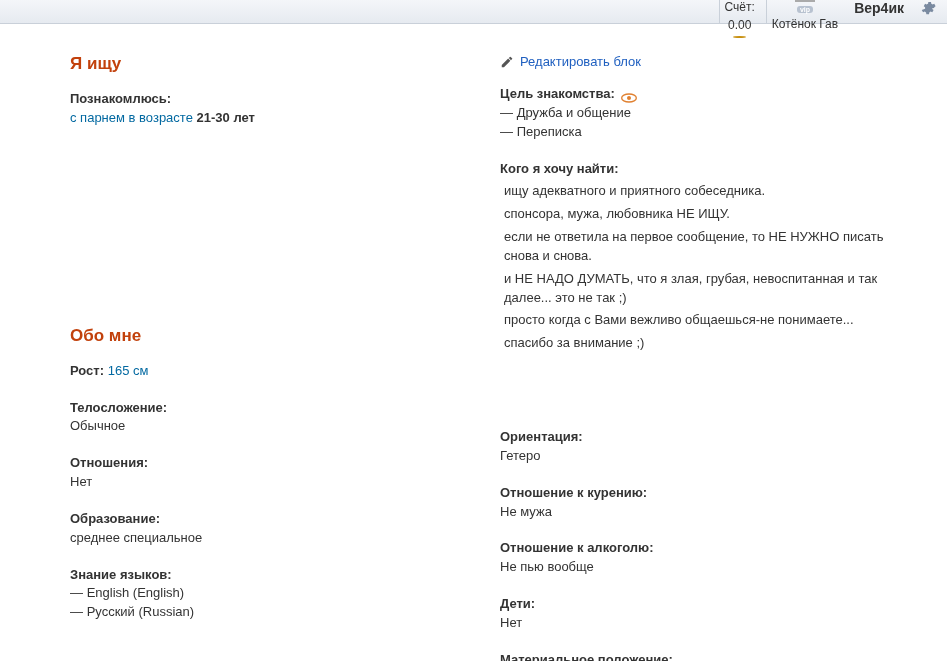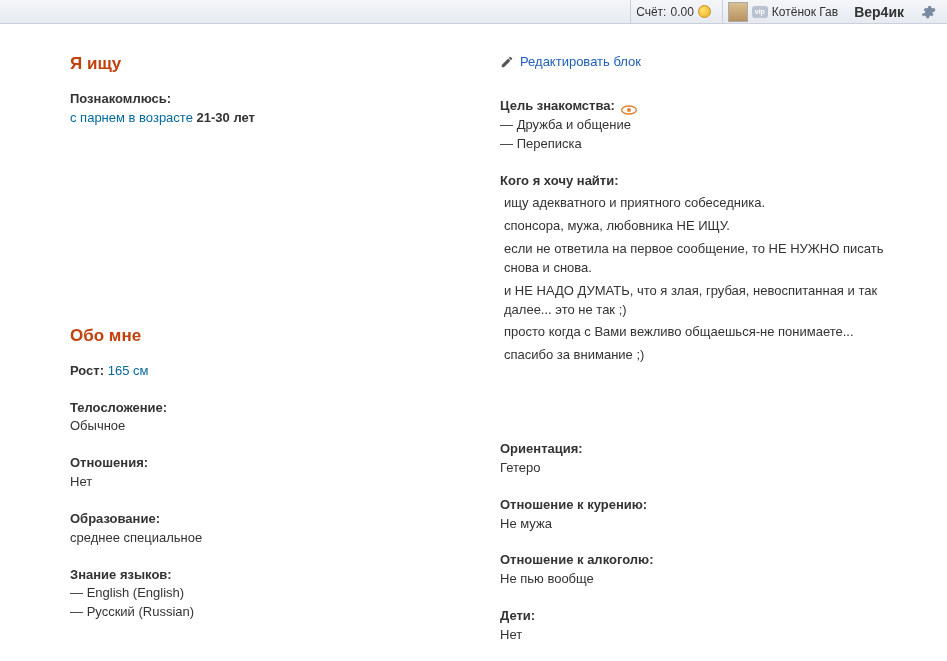--- a/index.html
+++ b/index.html
@@ -22,20 +22,21 @@
       gap: 6px;
     }
     .topbar-item {
       display: flex;
       align-items: center;
       gap: 4px;
       font-size: 12px;
       color: #333;
       padding: 0 5px;
       height: 100%;
+      flex-direction: column;
     }
     .topbar-item.bordered {
       border-left: 1px solid #c9d0d9;
     }
     .coin-icon {
       width: 13px; height: 13px;
       background: radial-gradient(circle at 35% 35%, #ffe070, #f0b020);
       border-radius: 50%;
       border: 1px solid #c89010;
     }
@@ -83,21 +84,21 @@
       font-weight: bold;
       color: #c2410c;
       margin-bottom: 16px;
     }
     .edit-block {
       display: flex;
       align-items: center;
       gap: 6px;
       color: #2060c0;
       font-size: 13px;
-      margin-bottom: 28px;
+      margin-bottom: 16px;
       cursor: pointer;
     }
     .edit-block .pencil {
       width: 14px; height: 14px;
     }
     .field {
       margin-bottom: 18px;
       line-height: 1.45;
     }
     .field-label {

